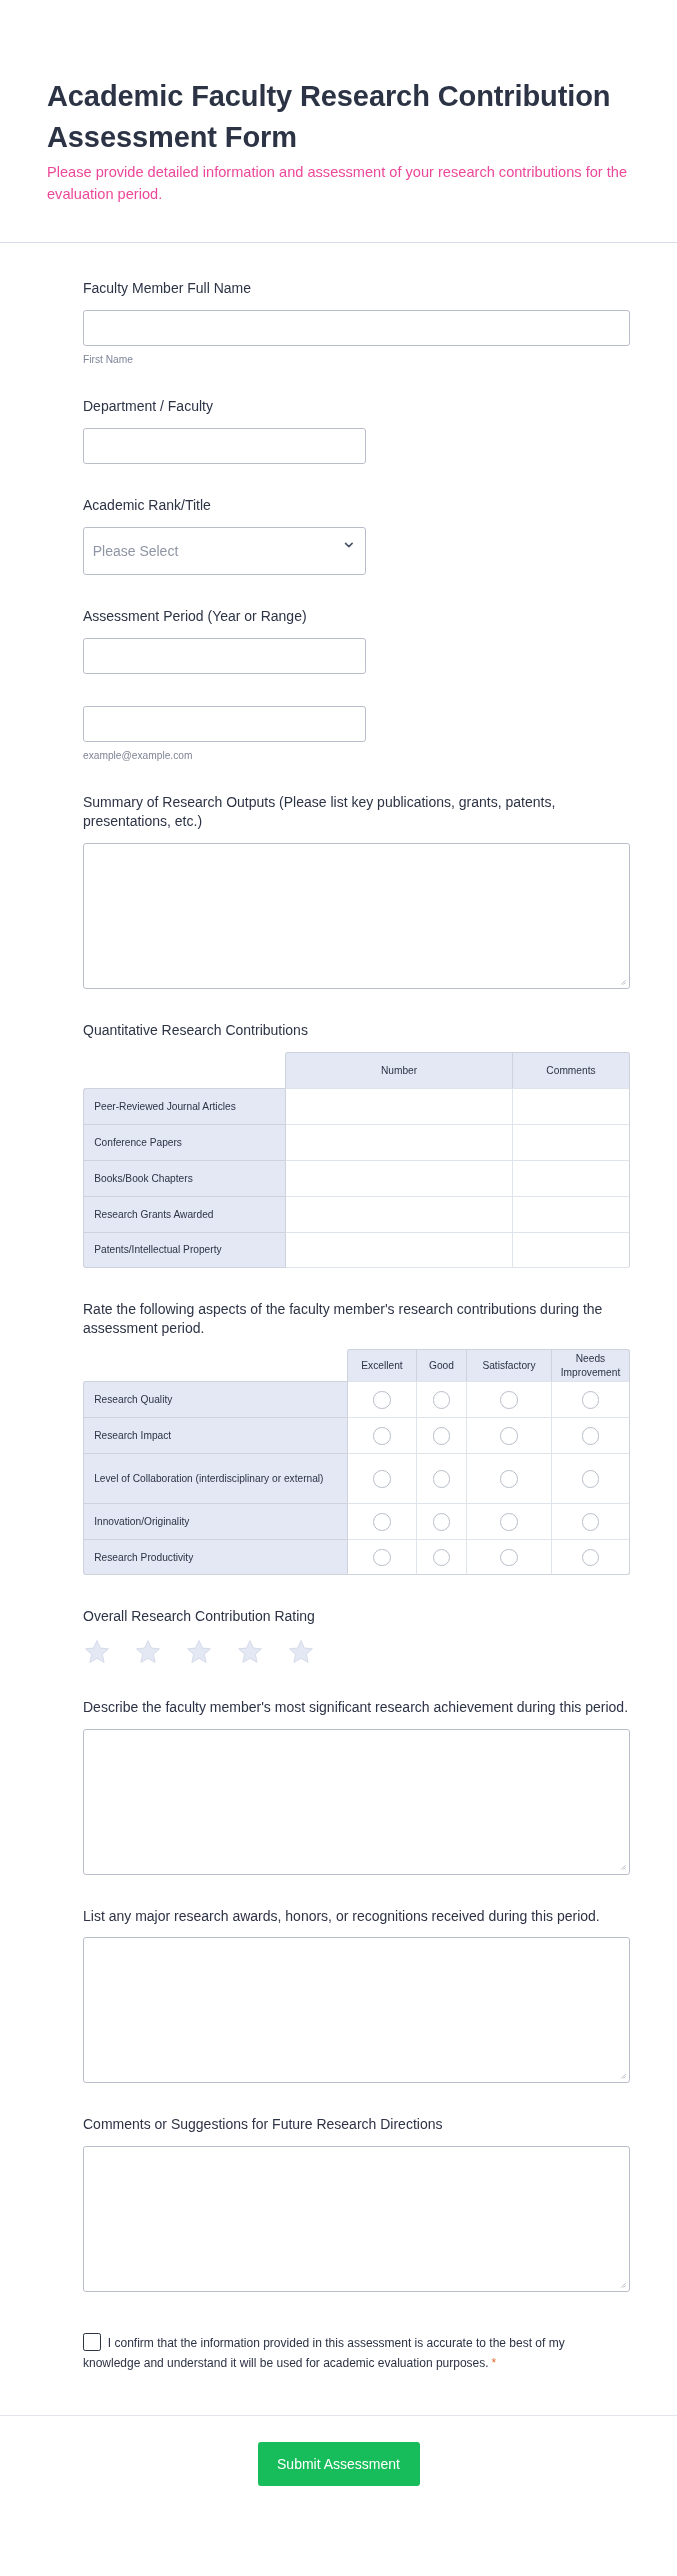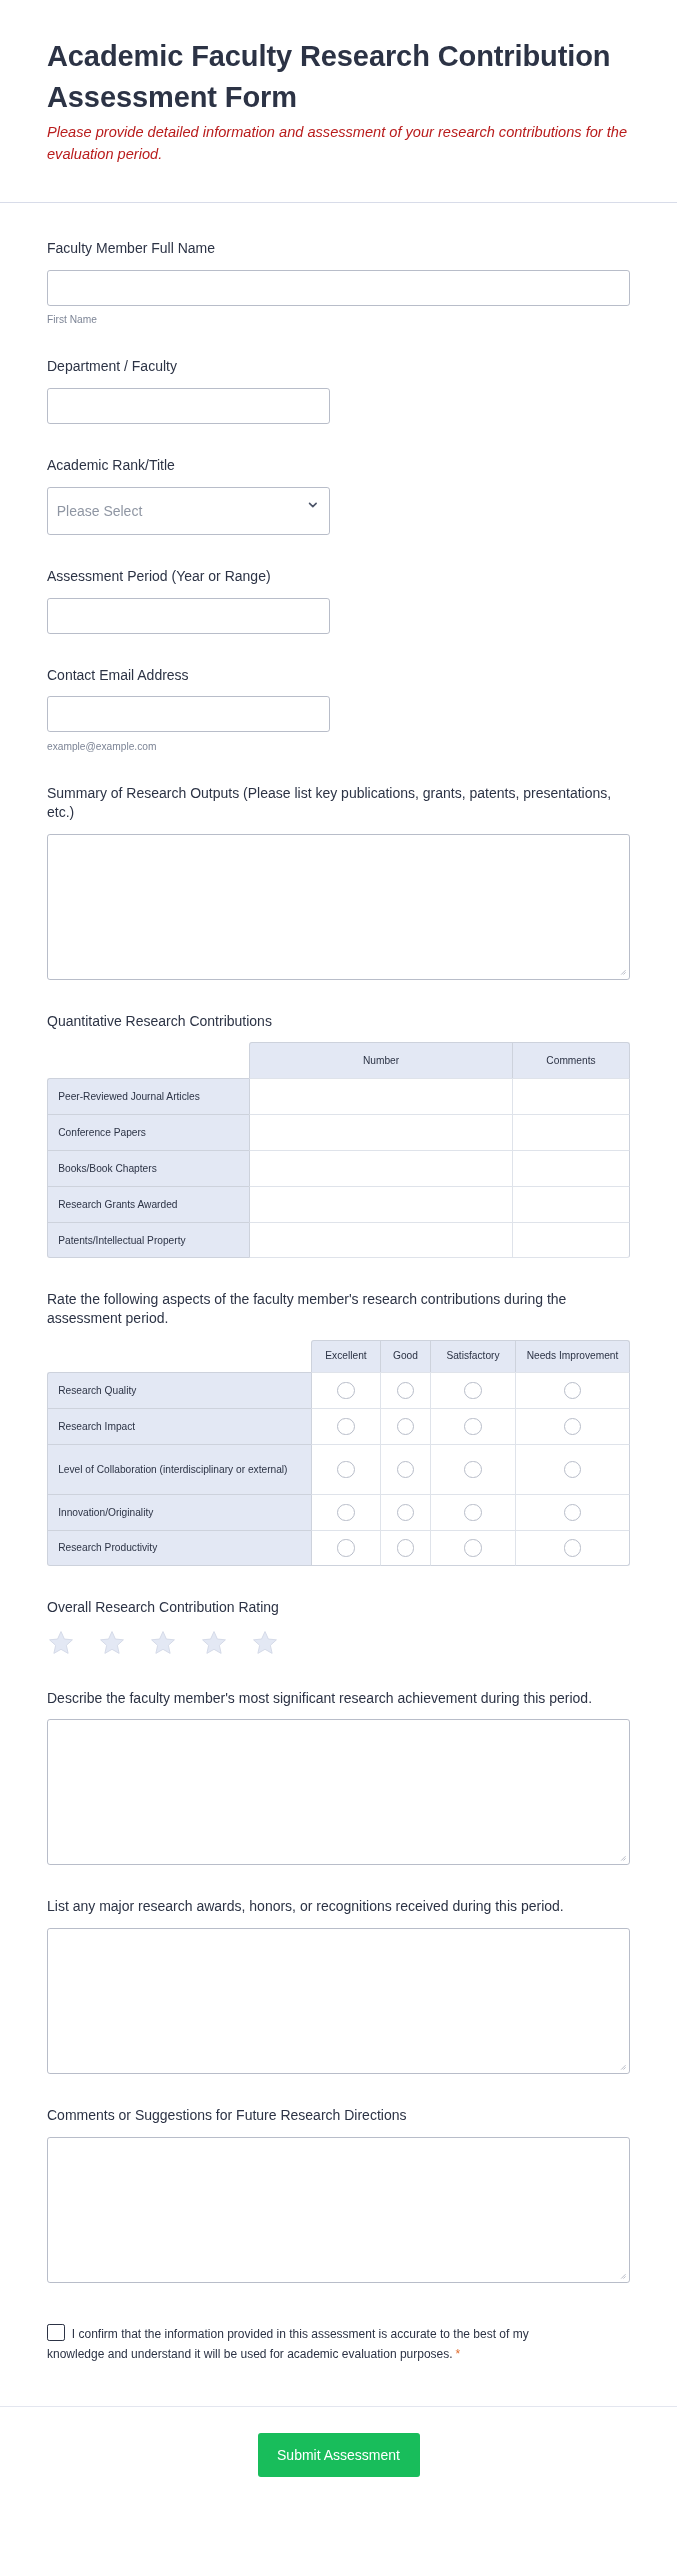--- a/index.html
+++ b/index.html
@@ -5,38 +5,38 @@
   * { box-sizing: border-box; }
   html, body { margin: 0; padding: 0; background: #ffffff; }
   body {
     width: 677px;
     font-family: "Liberation Sans", "DejaVu Sans", sans-serif;
     color: #2c3345;
   }
   .header {
     padding: 36px 24px 36px 47px;
     border-bottom: 0.7px solid #d8dce9;
+    margin-top: 40px;
   }
   .header h1 {
     margin: 0;
     font-size: 29px;
     line-height: 41px;
     font-weight: 700;
     color: #2c3345;
     letter-spacing: -0.1px;
   }
   .header p {
     margin: 2.9px 0 0 0;
     font-size: 14.6px;
     line-height: 22.6px;
-    color: #b91c1c;
-    font-style: italic;
+    color: #ec4899;
   }
   .form { padding: 0 47px; }
-  .field { margin-top: 32px; }
+  .field { margin-top: 32px; margin-left: 36px; }
   .field:first-child { margin-top: 36px; }
   .label {
     font-size: 14px;
     line-height: 19px;
     color: #2c3345;
     margin-bottom: 11.7px;
   }
   .row { display: flex; gap: 16px; }
   .col { flex: 1; }
   .input {
@@ -237,21 +237,20 @@
       </svg>
     </div>
   </div>
 
   <div class="field">
     <div class="label">Assessment Period (Year or Range)</div>
     <input class="input half" type="text" value="" style="">
   </div>
 
   <div class="field">
-    <div class="label">Contact Email Address</div>
     <input class="input half" type="email" value="" style="">
     <div class="sublabel">example@example.com</div>
   </div>
 
   <div class="field">
     <div class="label">Summary of Research Outputs (Please list key publications, grants, patents, presentations, etc.)</div>
     <div class="textarea">
       <svg class="grip" viewBox="0 0 10 10">
           <path d="M9 3 L3 9 M9 6 L6 9" stroke="#a0a6b3" stroke-width="1"></path>
         </svg>

